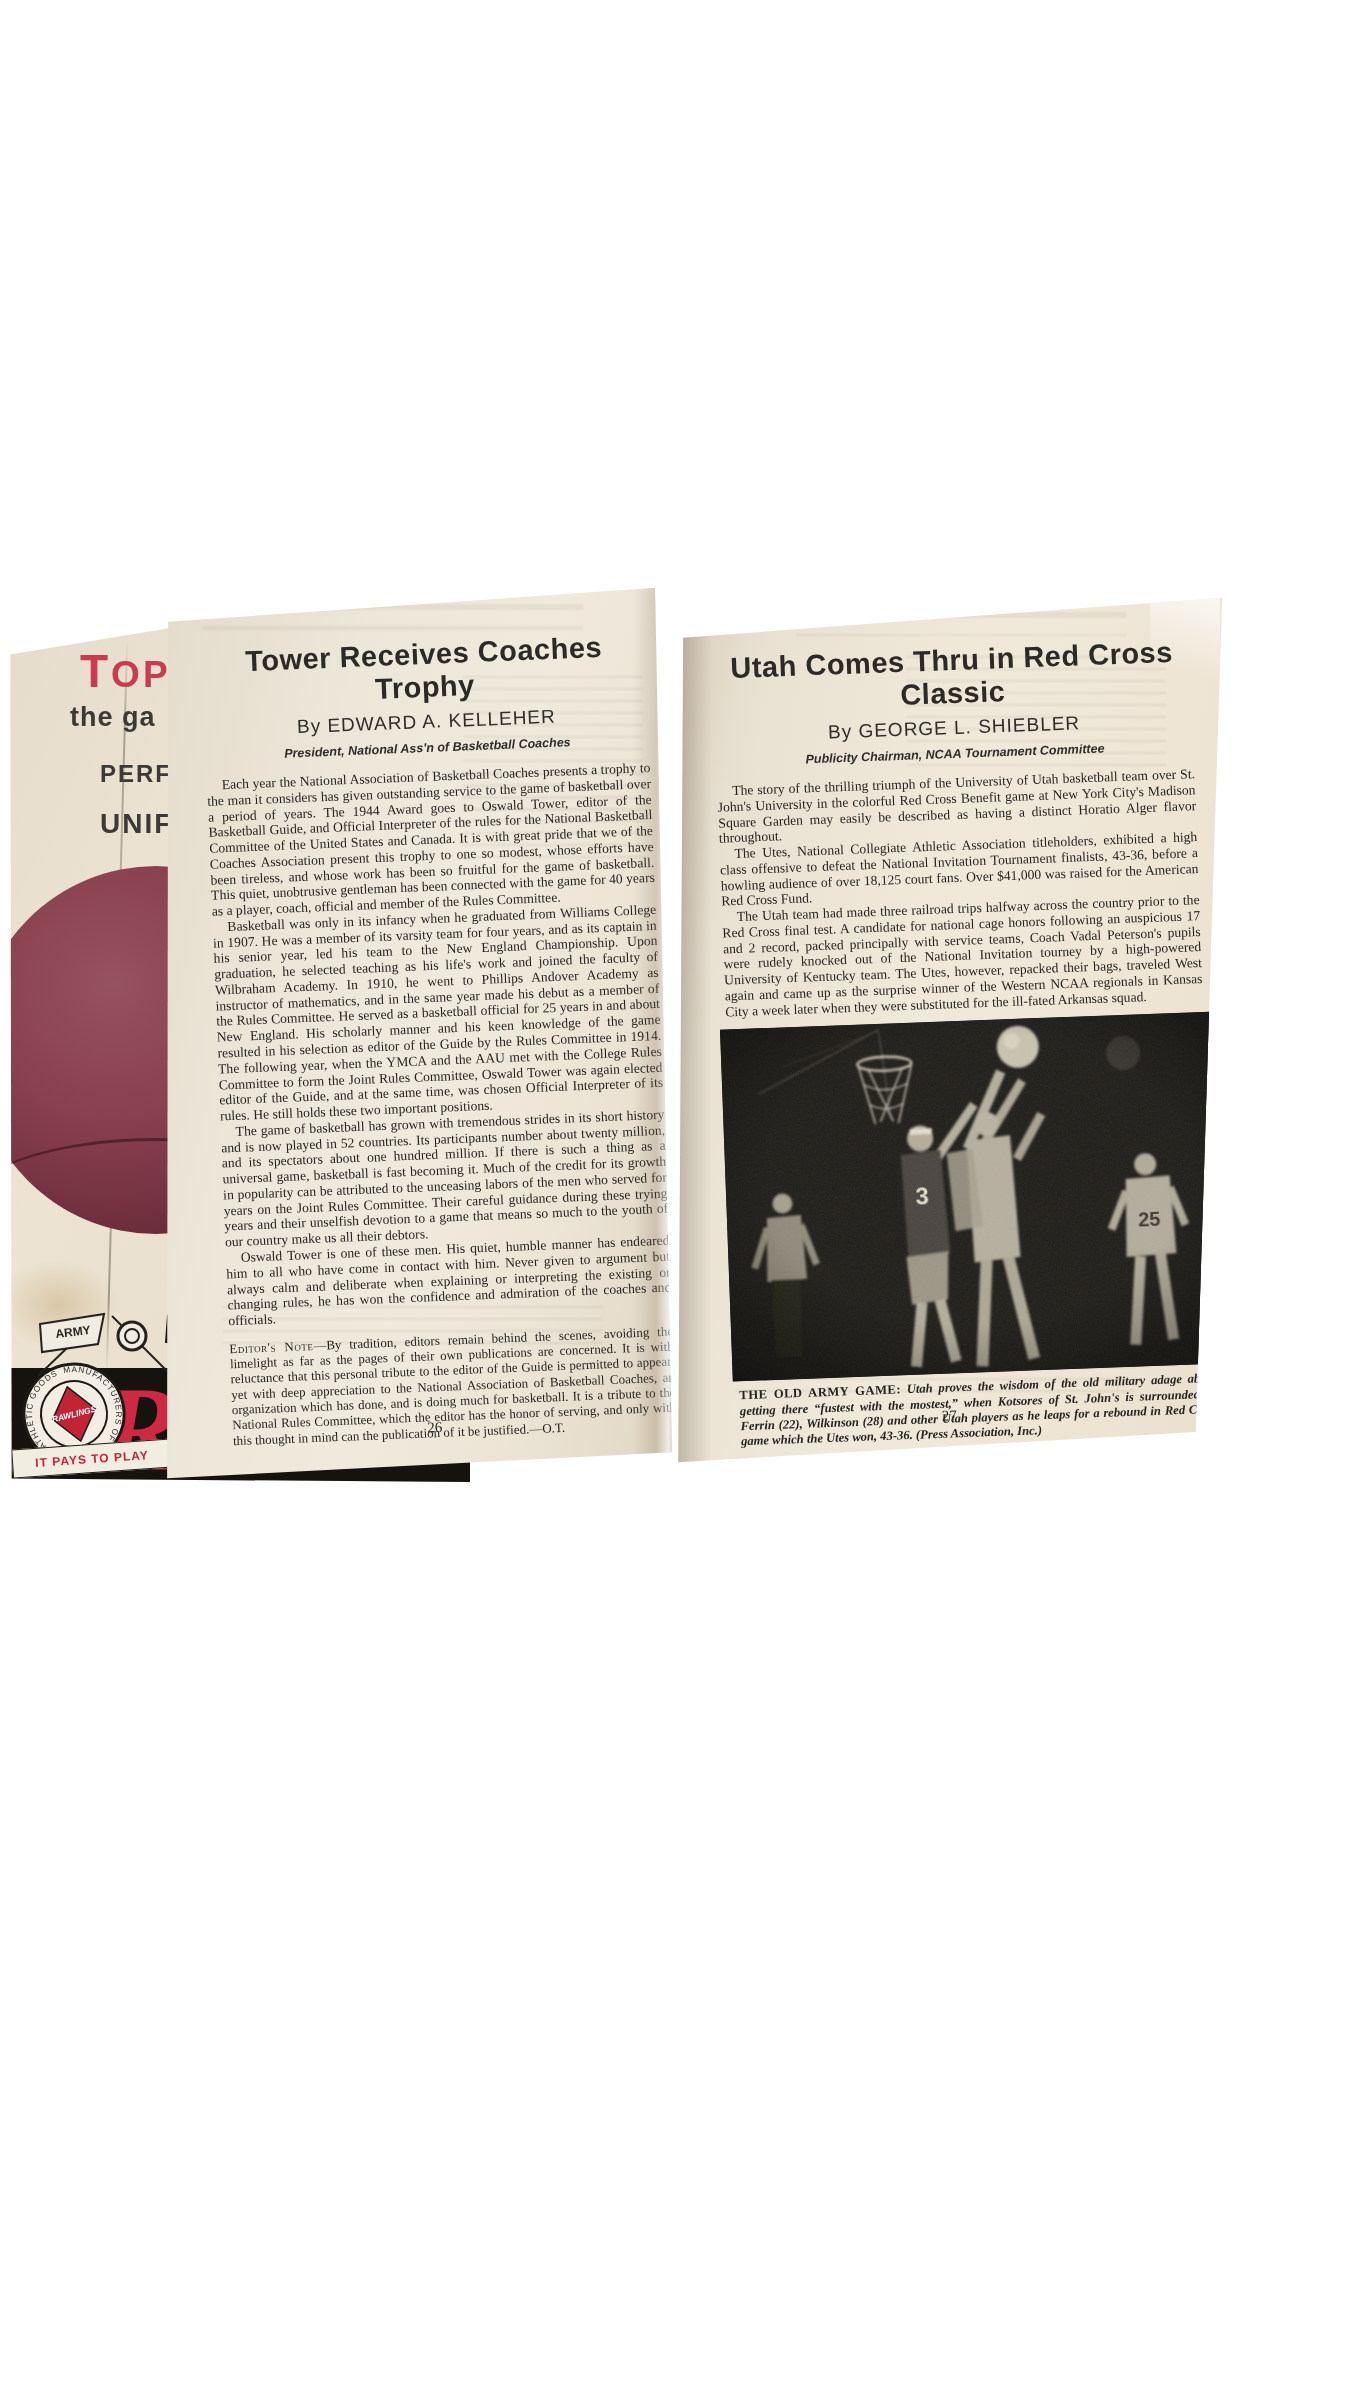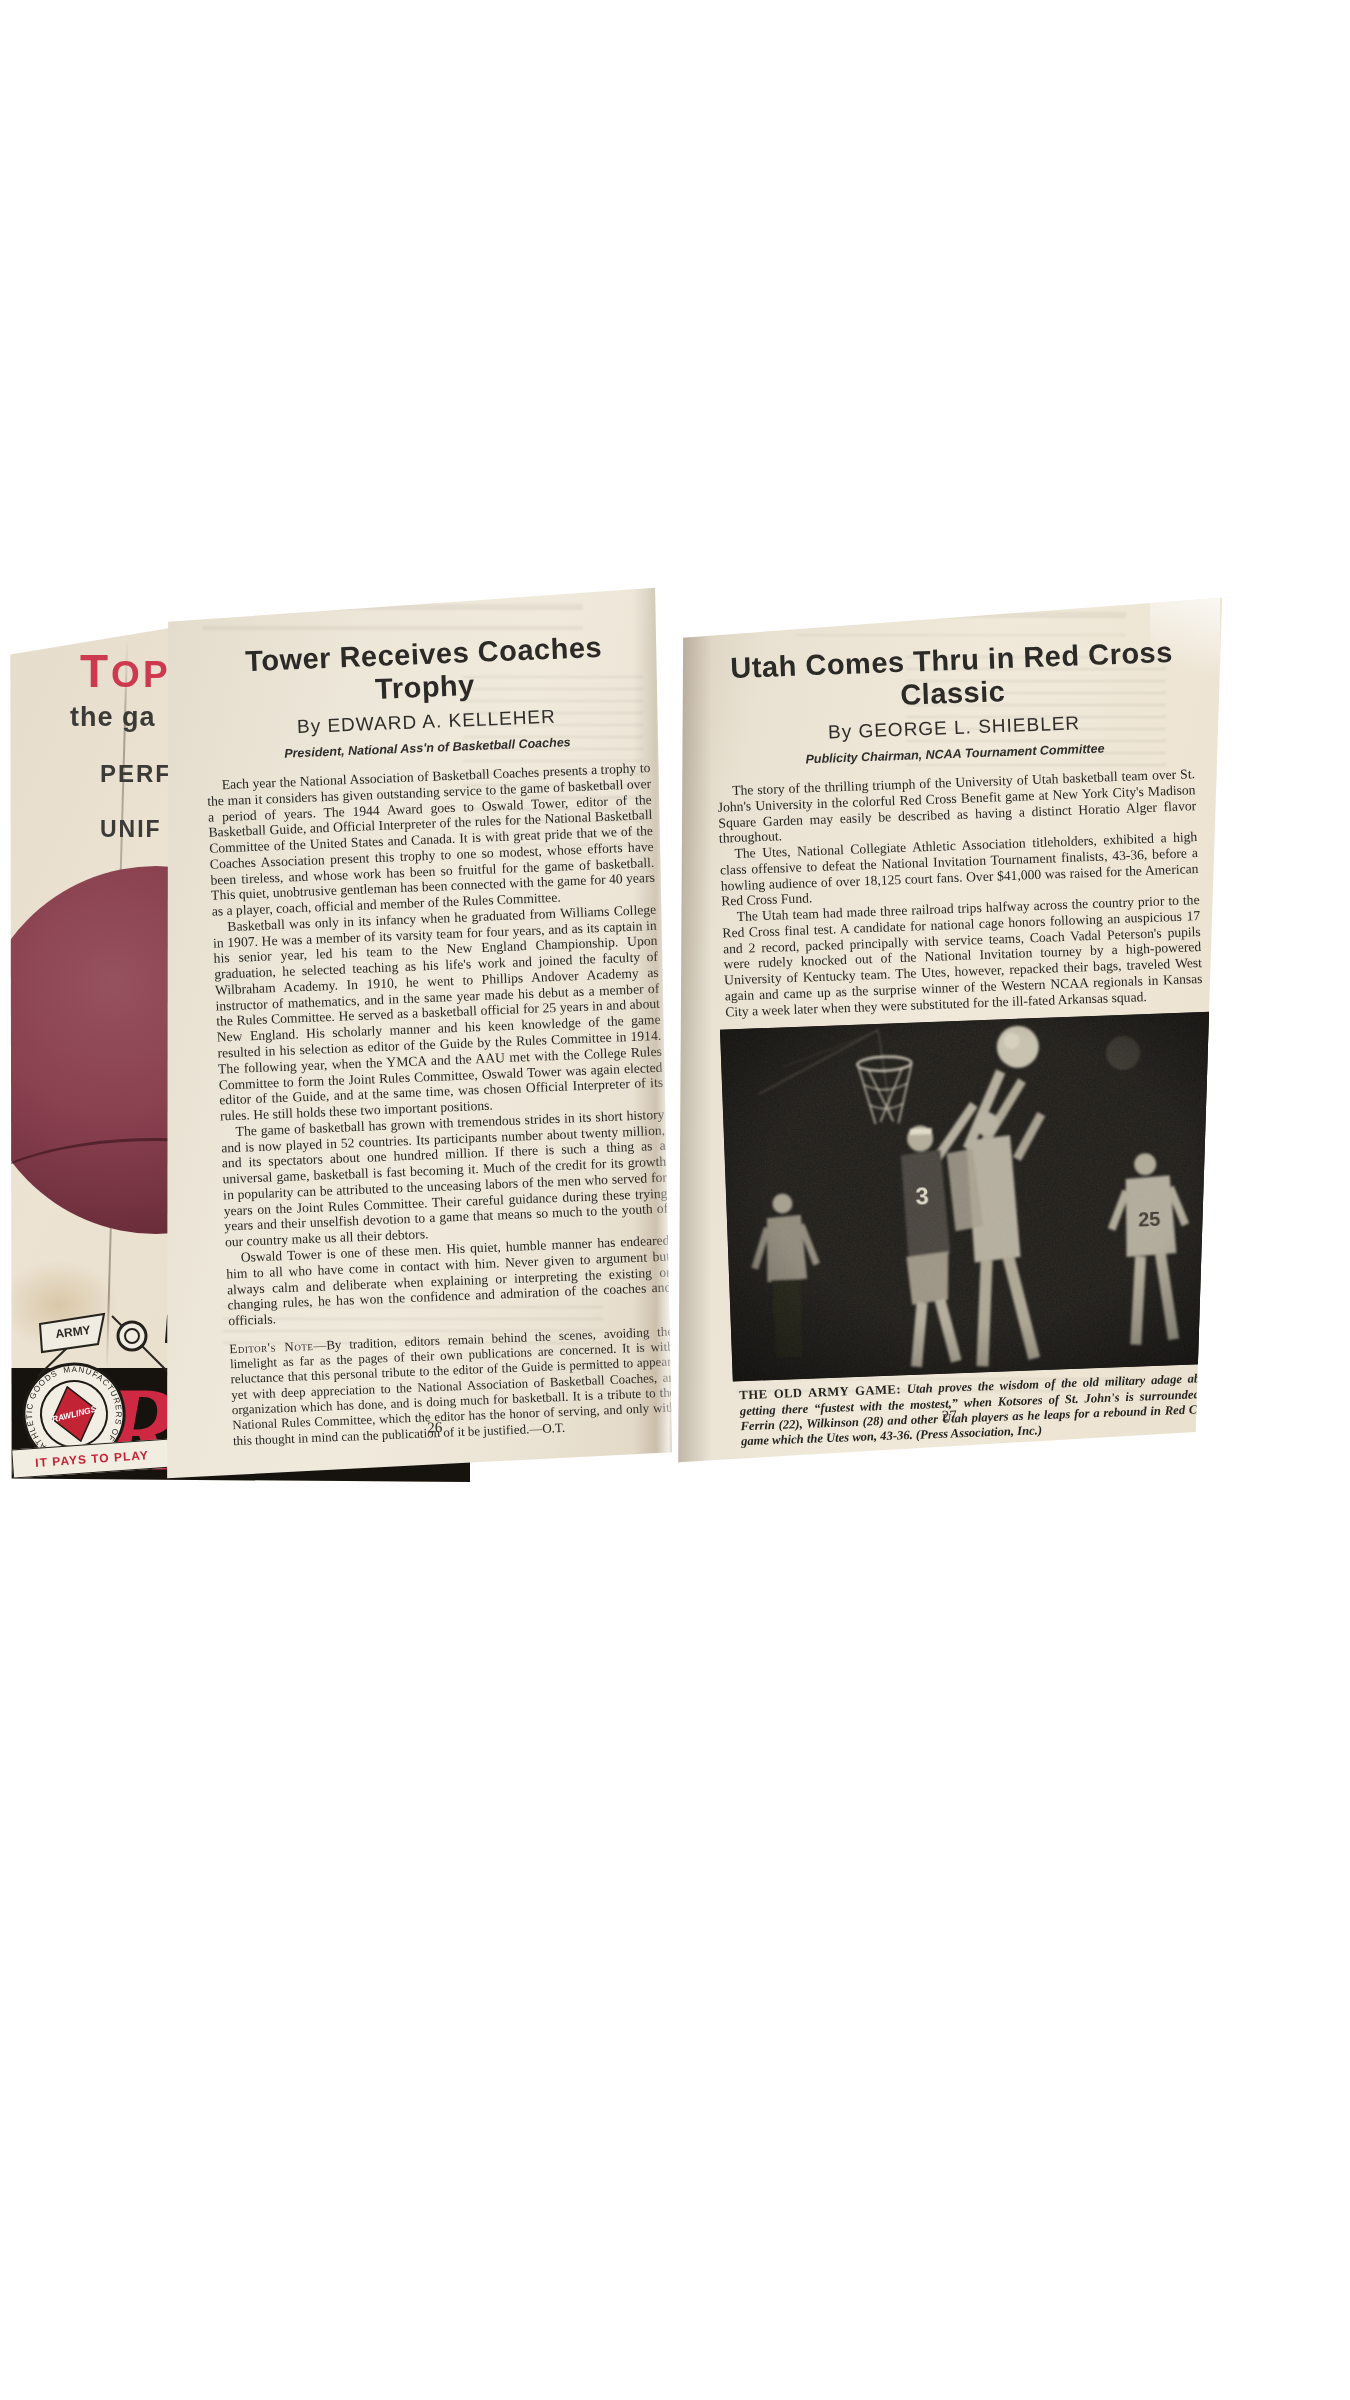--- a/index.html
+++ b/index.html
@@ -14,21 +14,21 @@
   .ad-stain{position:absolute;border-radius:50%;pointer-events:none;}
   .ad-crease{position:absolute;left:108px;top:20px;width:2px;height:730px;
     background:linear-gradient(180deg,rgba(90,80,65,.0),rgba(90,80,65,.45) 12%,rgba(90,80,65,.25) 55%,rgba(90,80,65,.5) 90%,rgba(90,80,65,0));
     transform:rotate(1.6deg);}
   .ad-headline{position:absolute;left:72px;top:24px;font-family:"Liberation Sans",sans-serif;
     font-weight:700;font-size:37px;letter-spacing:3px;color:#cd3a50;}
   .ad-headline::first-letter{font-size:46px;}
   .ad-line{position:absolute;font-family:"Liberation Sans",sans-serif;font-weight:700;color:#3b3a36;}
   .ad-line.l2{left:62px;top:82px;font-size:27px;letter-spacing:1px;}
   .ad-line.l3{left:92px;top:140px;font-size:24px;letter-spacing:2px;}
-  .ad-line.l4{left:92px;top:196px;font-size:23px;letter-spacing:2px;}
+  .ad-line.l4{left:92px;top:188px;font-size:28px;letter-spacing:2px;}
   .ad-ball{position:absolute;left:-34px;top:246px;width:364px;height:368px;border-radius:50%;
     background:radial-gradient(circle at 38% 32%,#96525e 0%,#8a4150 38%,#753341 65%,#5c2530 88%,#4e1f28 100%);}
   .ad-ball .seam-v{position:absolute;left:54%;top:-2%;width:40%;height:104%;border-left:3px solid rgba(40,10,16,.55);
     border-radius:50%;}
   .ad-ball .seam-h{position:absolute;left:-2%;top:74%;width:104%;height:36%;border-top:3px solid rgba(40,10,16,.5);
     border-radius:50%;}
   .ad-band{position:absolute;left:0;bottom:0;width:100%;height:114px;background:#16130f;}
   .ad-script{position:absolute;left:92px;bottom:-8px;font-family:"Liberation Serif",serif;
     font-style:italic;font-weight:700;font-size:120px;color:#cf2843;line-height:1;}
   .pennant-group{position:absolute;left:12px;top:690px;width:230px;height:70px;}

